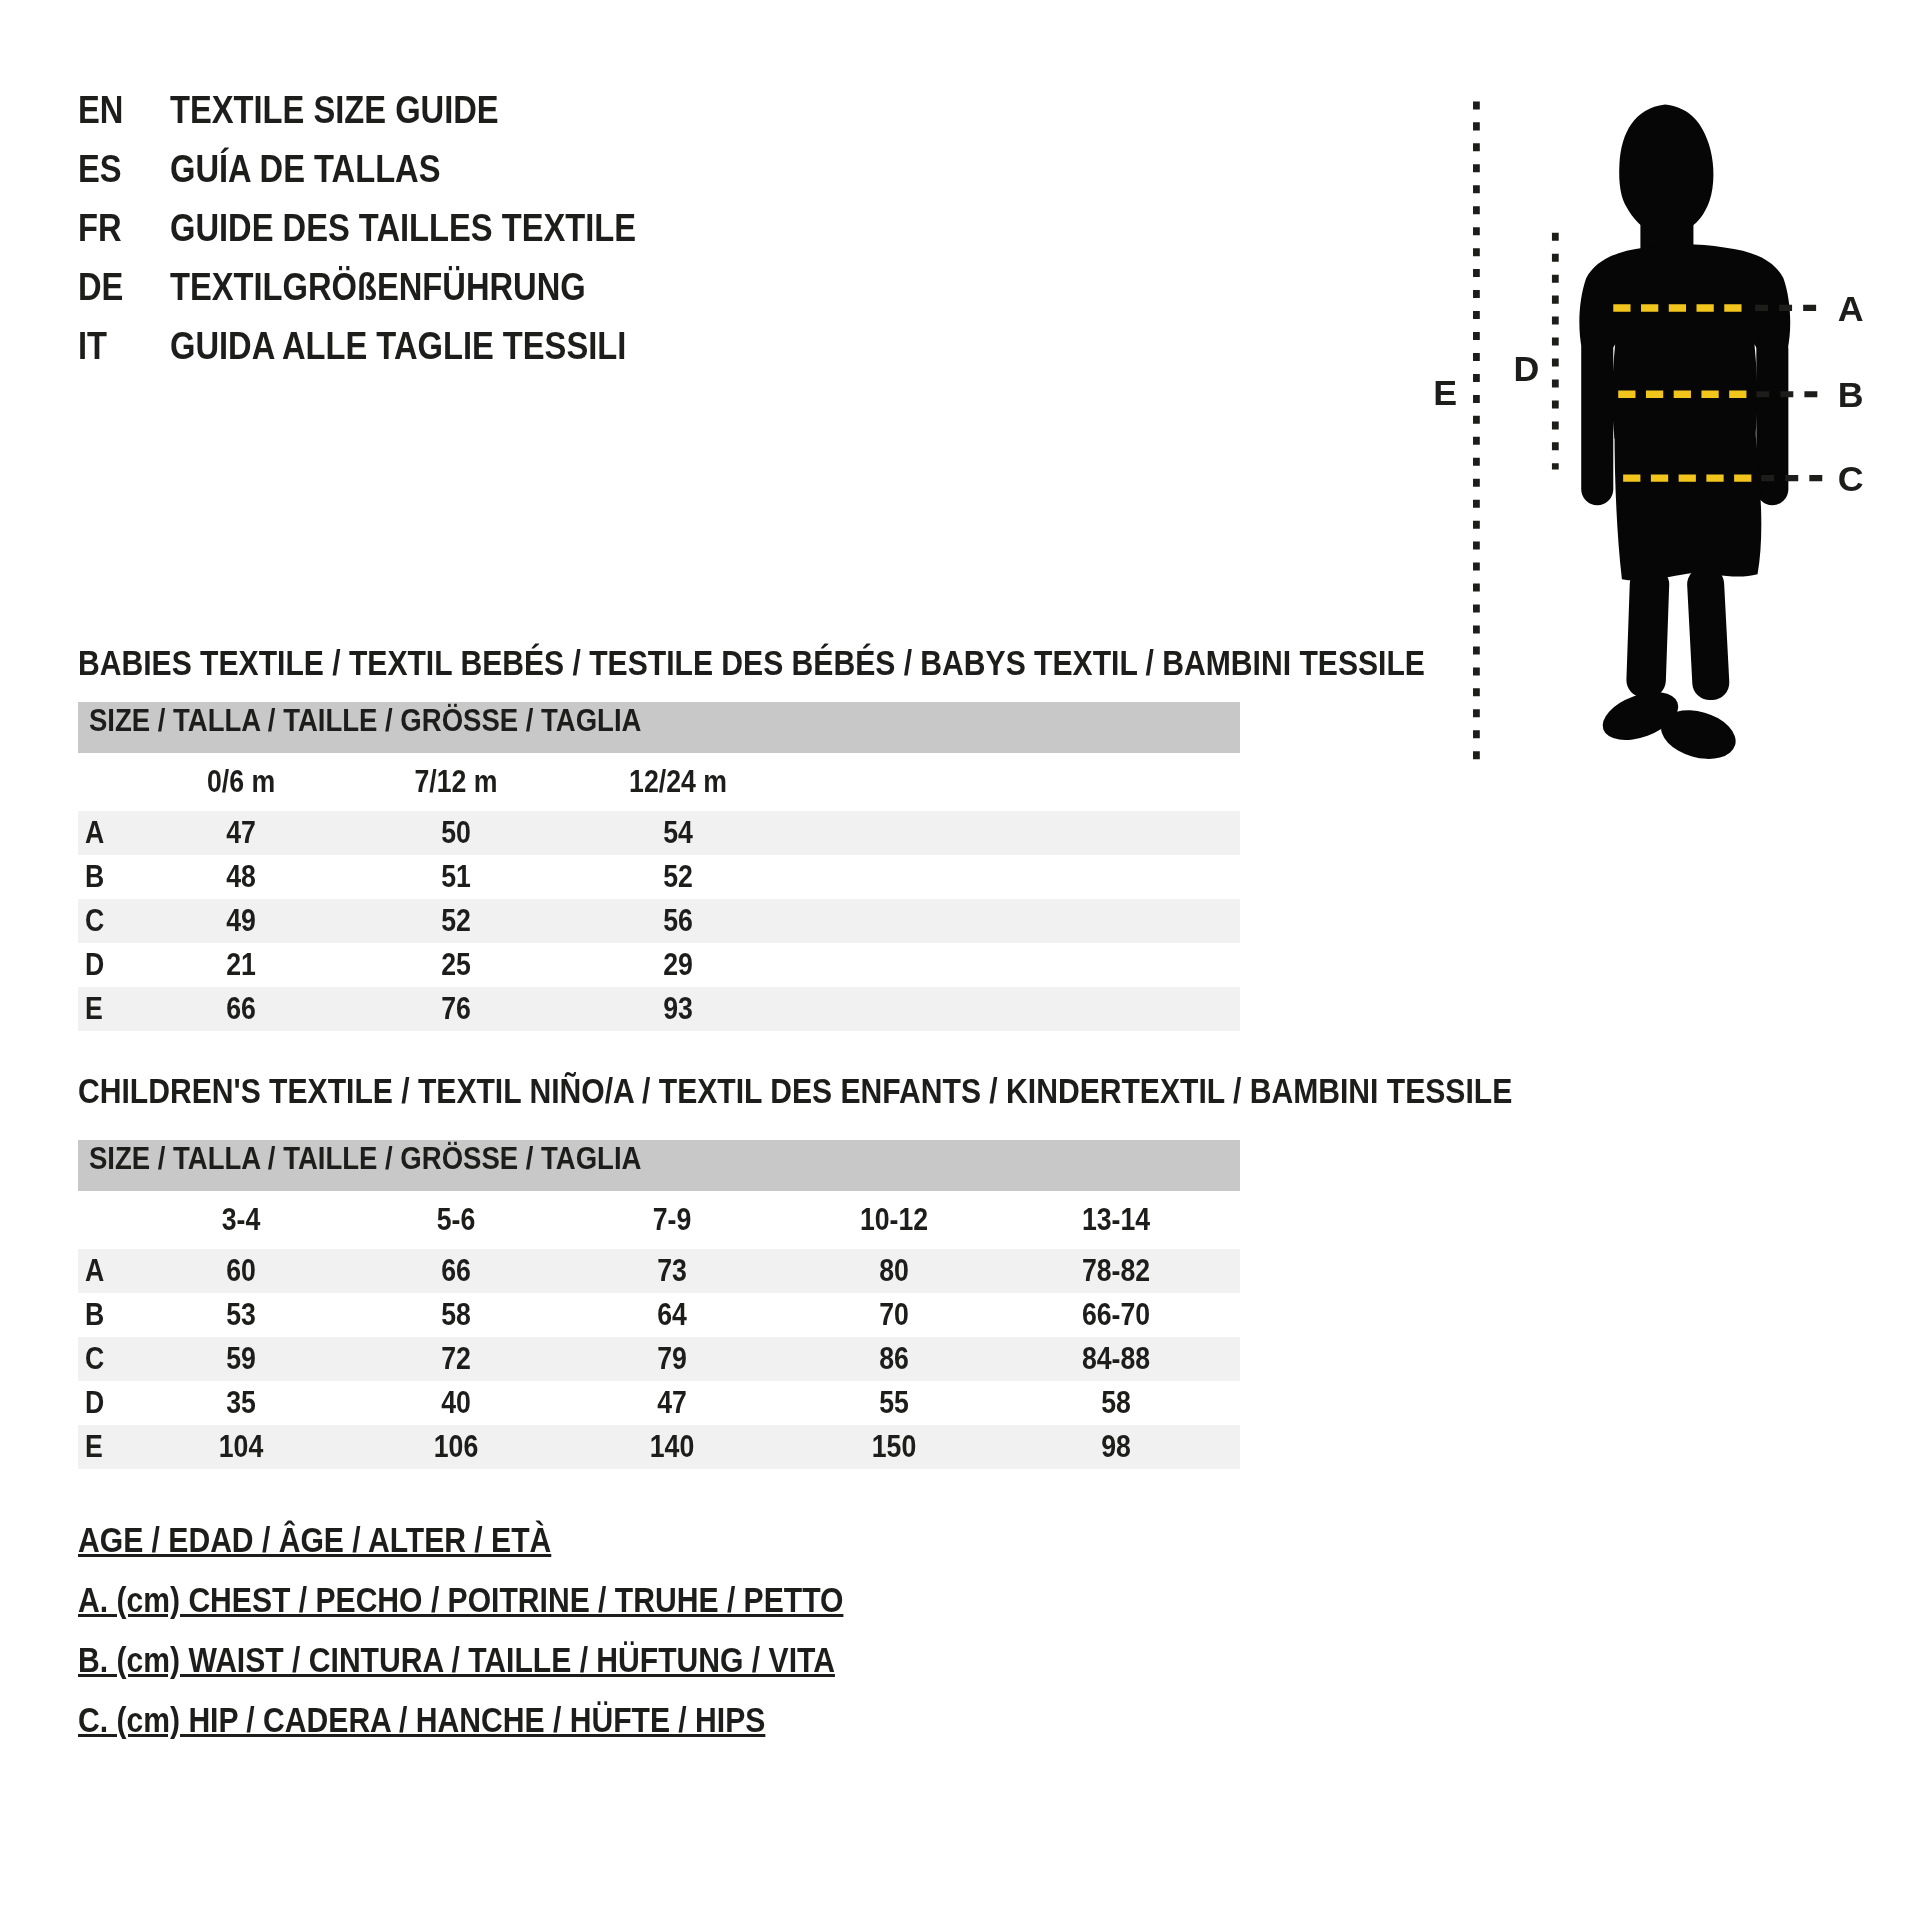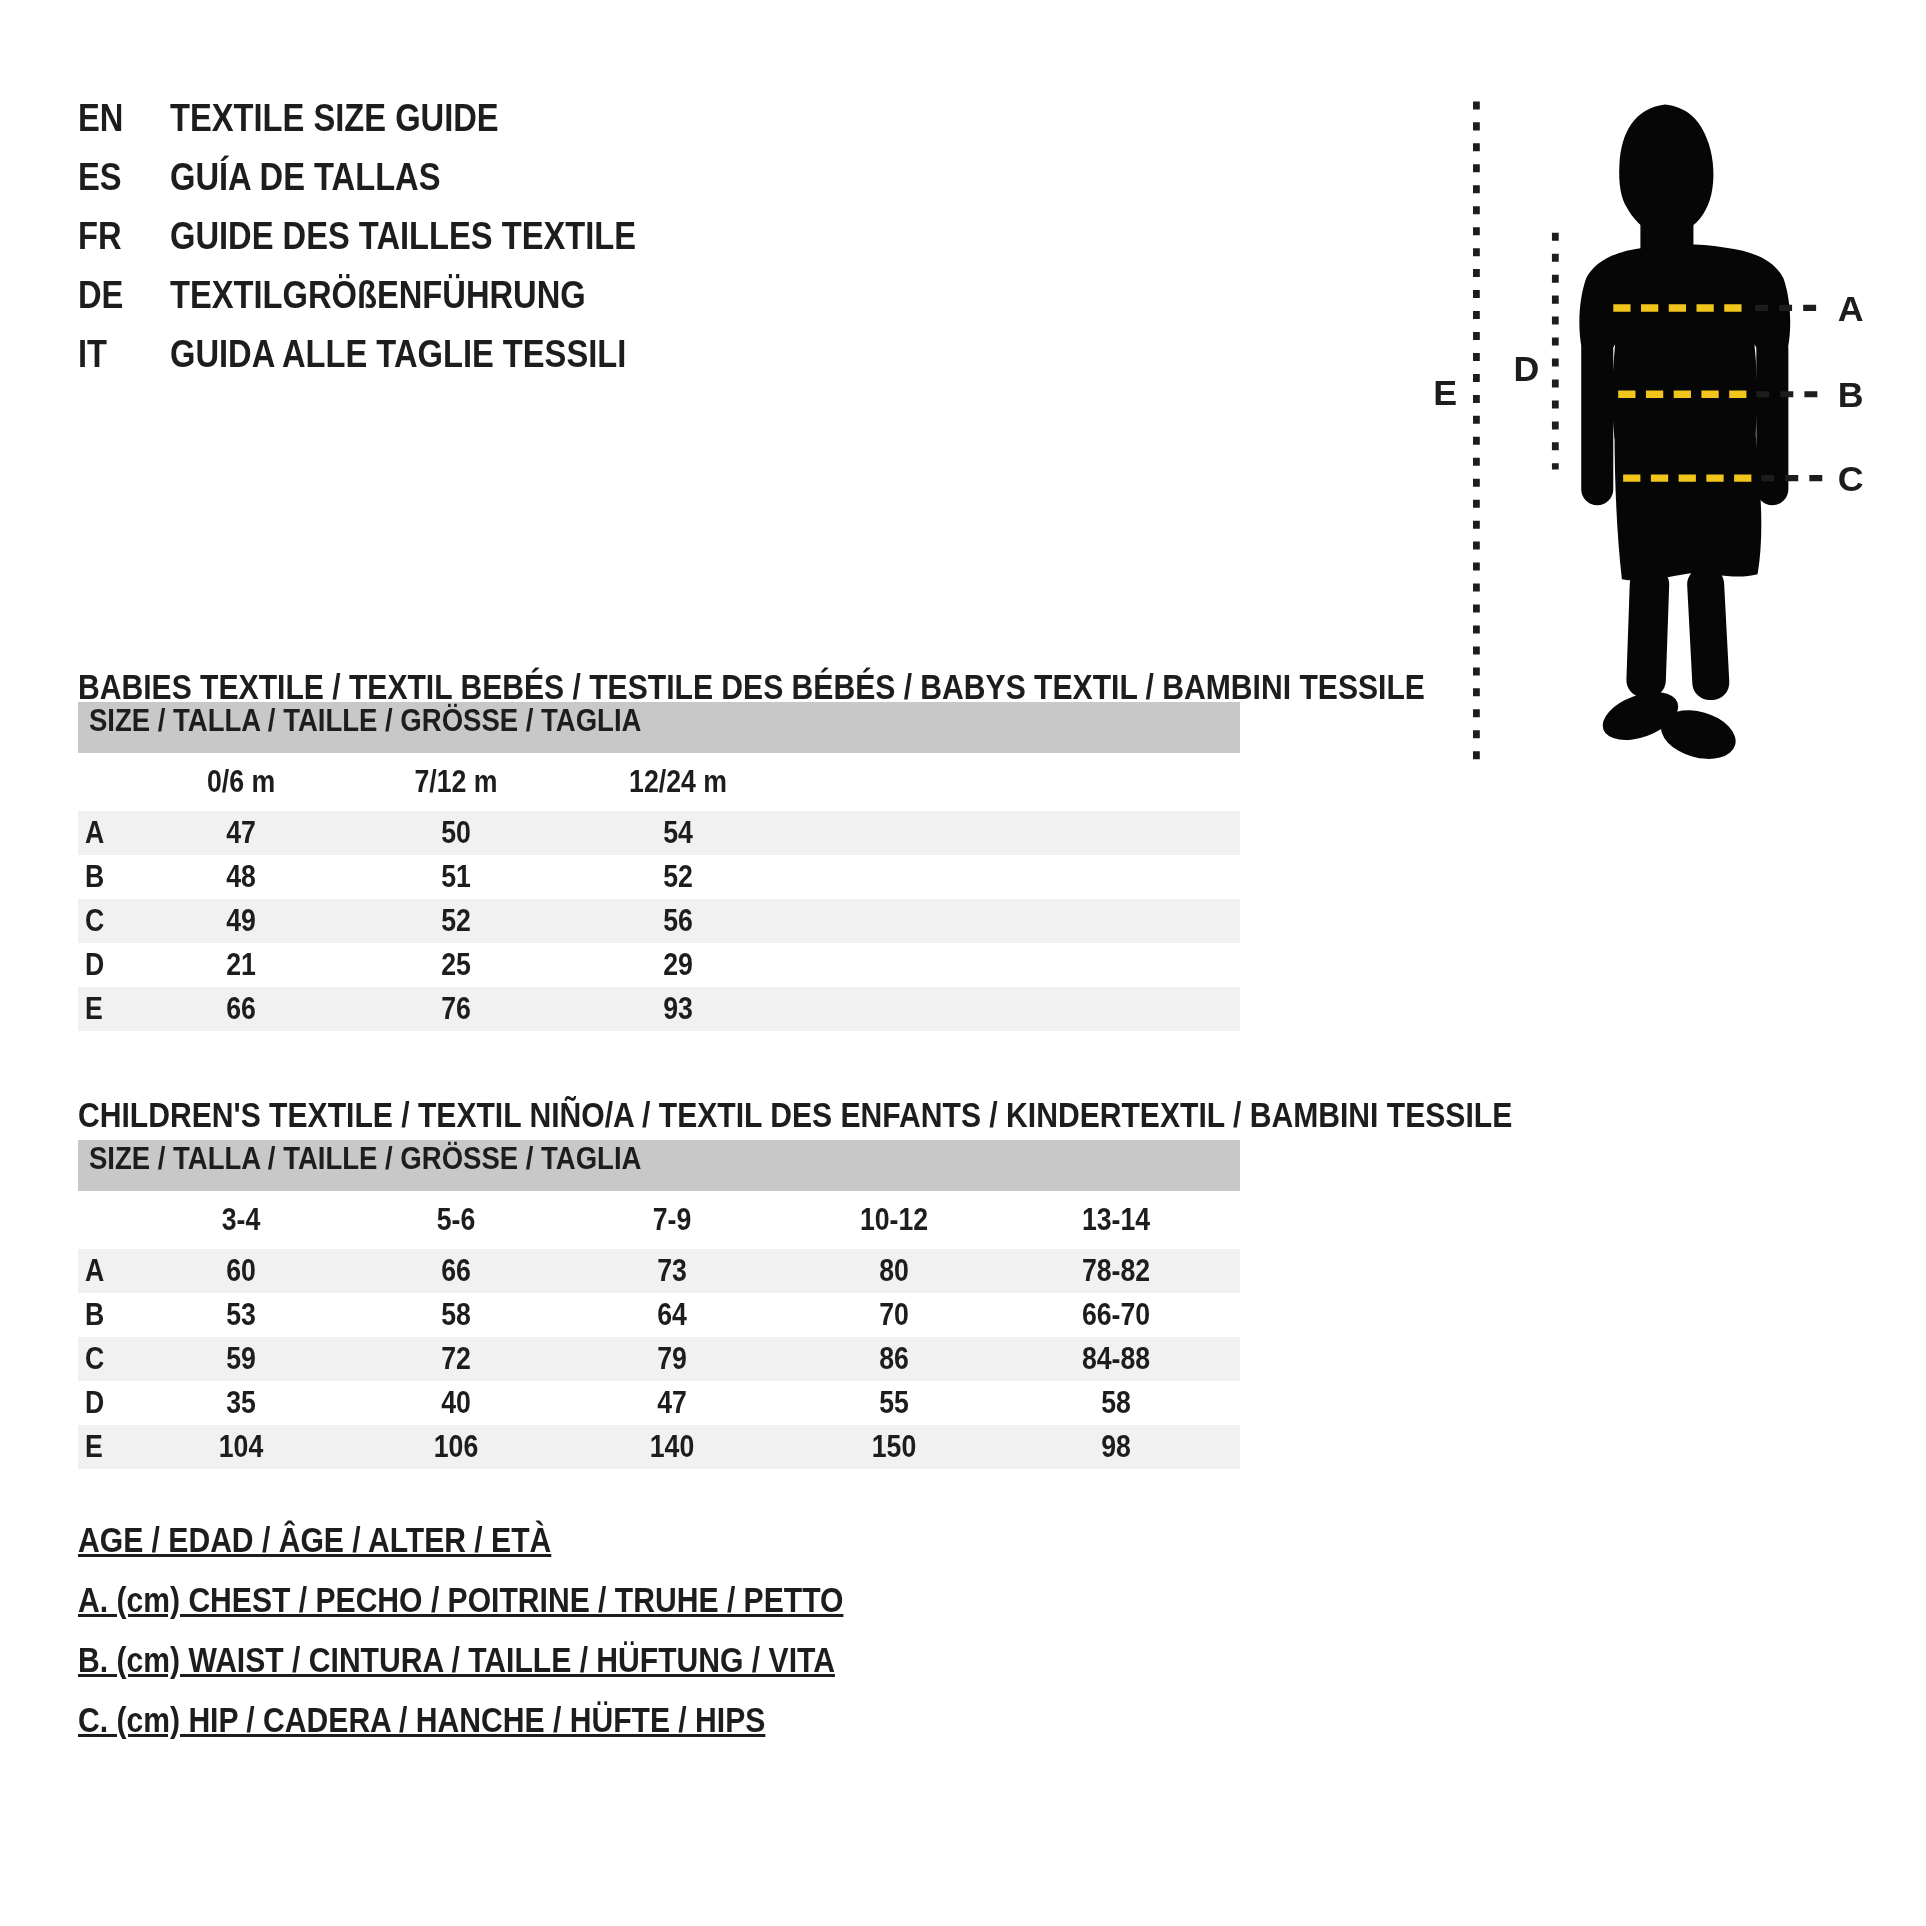--- a/index.html
+++ b/index.html
@@ -25,32 +25,31 @@
   
   .lang-block {
     position: absolute;
     left: 78px;
     top: 89px;
     font-size: 38px;
   }
   .lang-row {
     display: flex;
     height: 59px;
-    align-items: center;
+    align-items: flex-start;
   }
   .lang-code { flex: 0 0 92px; }
   
   .sec-title {
     position: absolute;
     left: 78px;
     height: 39px;
     display: flex;
     align-items: center;
     font-size: 35px;
-    margin-top: 24px;
   }
   #babies-title   { top: 643px; }
   #children-title { top: 1071px; }
   
   .size-table {
     position: absolute;
     left: 78px;
     width: 1162px;
   }
   #babies-table   { top: 702px; }

